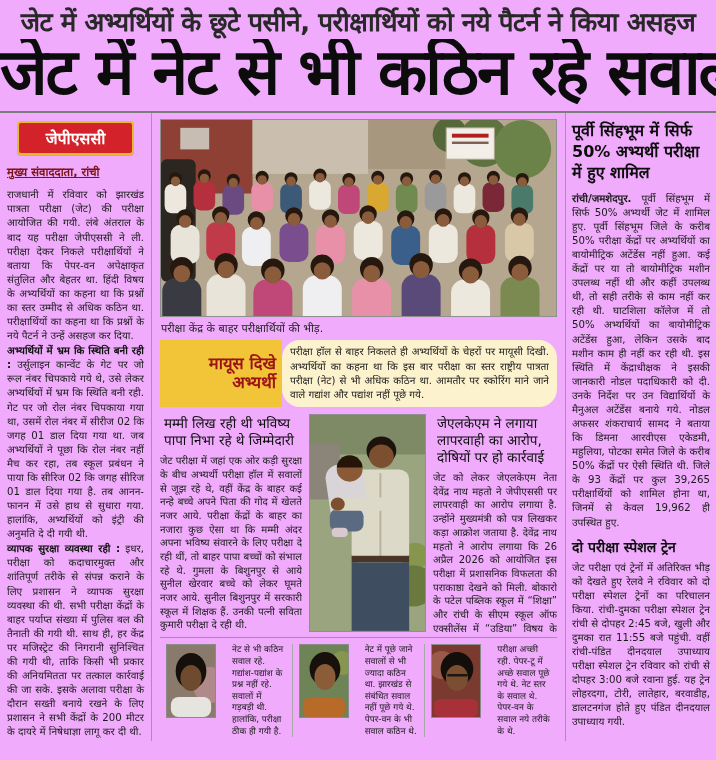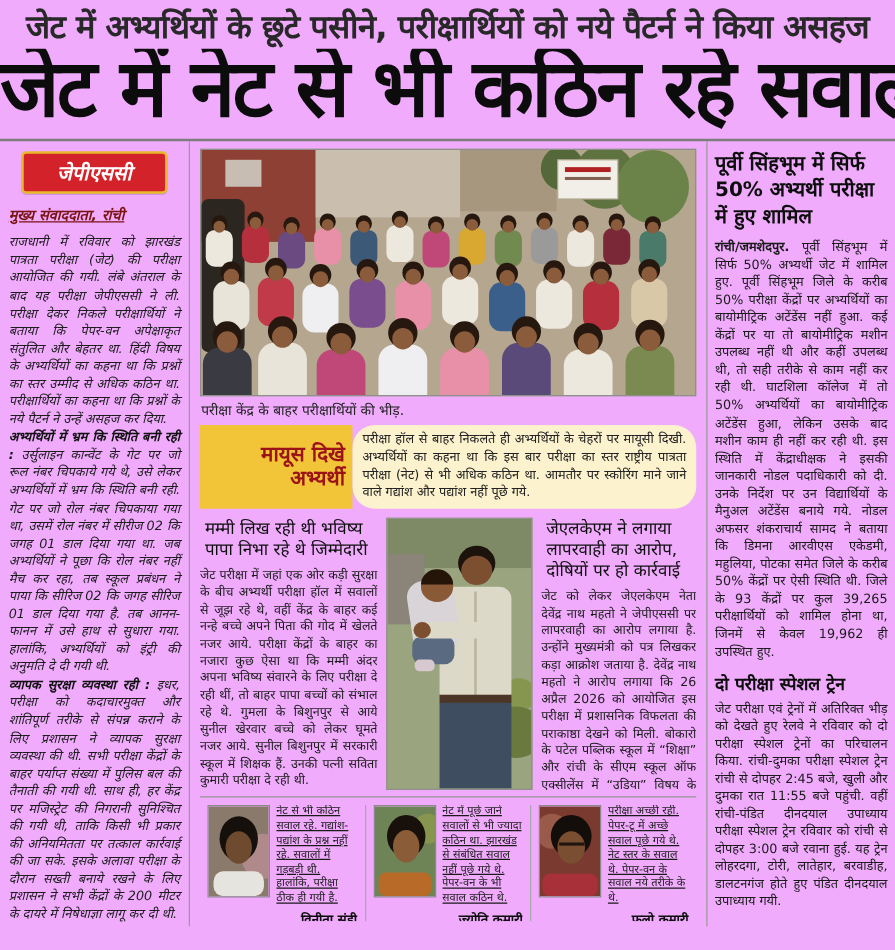--- a/index.html
+++ b/index.html
@@ -13,21 +13,21 @@
     padding: 6px 6px 0; letter-spacing: -0.5px; line-height: 1.25;
     white-space: nowrap; overflow: hidden;
   }
   .headline {
     text-align: center; font-size: 64px; font-weight: bold; color: #0c0c0c;
     letter-spacing: -2px; line-height: 1.06; white-space: nowrap; overflow: hidden;
   }
 
   
   .content { display: flex; border-top: 2px solid #7d7d7d; margin-top: 5px; height: 630px; }
-  .col-left  { width: 152px; min-width: 152px; border-right: 1px solid #9a9a9a; padding: 6px 7px; overflow: hidden; font-style: italic; }
+  .col-left  { width: 152px; min-width: 152px; border-right: 1px solid #9a9a9a; padding: 6px 7px; overflow: hidden; }
   .col-center{ flex: 1; border-right: 1px solid #9a9a9a; padding: 6px 8px 4px; display: flex; flex-direction: column; overflow: hidden; }
   .col-right { width: 150px; min-width: 150px; padding: 6px 6px; overflow: hidden; }
 
   
   .tag-box {
     background: #d3222a; border: 2px solid #e9b92c; border-radius: 4px;
     color: #fff; font-weight: bold; font-size: 16px; text-align: center;
     padding: 4px 2px; margin: 2px 10px 9px; box-shadow: 0 1px 0 #00000022;
   }
   .byline {
@@ -57,21 +57,21 @@
   .sub-row { display: flex; flex: 1; gap: 7px; overflow: hidden; }
   .sub-article { overflow: hidden; }
   .sub-article.first { width: 142px; min-width: 142px; }
   .sub-article.second { flex: 1; }
   .sub-headline { font-size: 13.5px; font-weight: normal; line-height: 1.25; color: #0e0e0e; margin: 1px 4px 5px; }
   .sub-body { font-size: 10px; line-height: 1.37; text-align: justify; }
   .baby-photo { width: 117px; min-width: 117px; border: 1px solid #8f8f8f; overflow: hidden; background: #9aa47e; }
   .baby-photo svg { display: block; width: 100%; height: 100%; }
 
   .quotes-row { display: flex; border-top: 1px solid #979797; margin-top: 5px; padding-top: 6px; height: 100px; }
-  .quote { flex: 1; display: flex; gap: 5px; padding: 0 6px; overflow: hidden; text-decoration: underline; }
+  .quote { flex: 1; display: flex; gap: 16px; padding: 0 6px; overflow: hidden; }
   .quote + .quote { border-left: 1px solid #a8a8a8; }
   .quote-photo { width: 50px; min-width: 50px; height: 74px; border: 1px solid #8a8a8a; overflow: hidden; }
   .quote-photo svg { display: block; width: 100%; height: 100%; }
   .quote-content { flex: 1; display: flex; flex-direction: column; overflow: hidden; }
   .quote-text { font-size: 8.8px; line-height: 1.32; text-align: left; color: #1b1b1b; }
   .quote-name { font-size: 10.5px; font-weight: bold; text-align: right; color: #0d0d0d; margin-top: auto; padding-top: 2px; }
 
   
   .right-headline { font-size: 16px; font-weight: bold; line-height: 1.3; color: #0d0d0d; margin: 2px 0 8px; }
   .right-body { font-size: 10.2px; line-height: 1.38; text-align: justify; }

